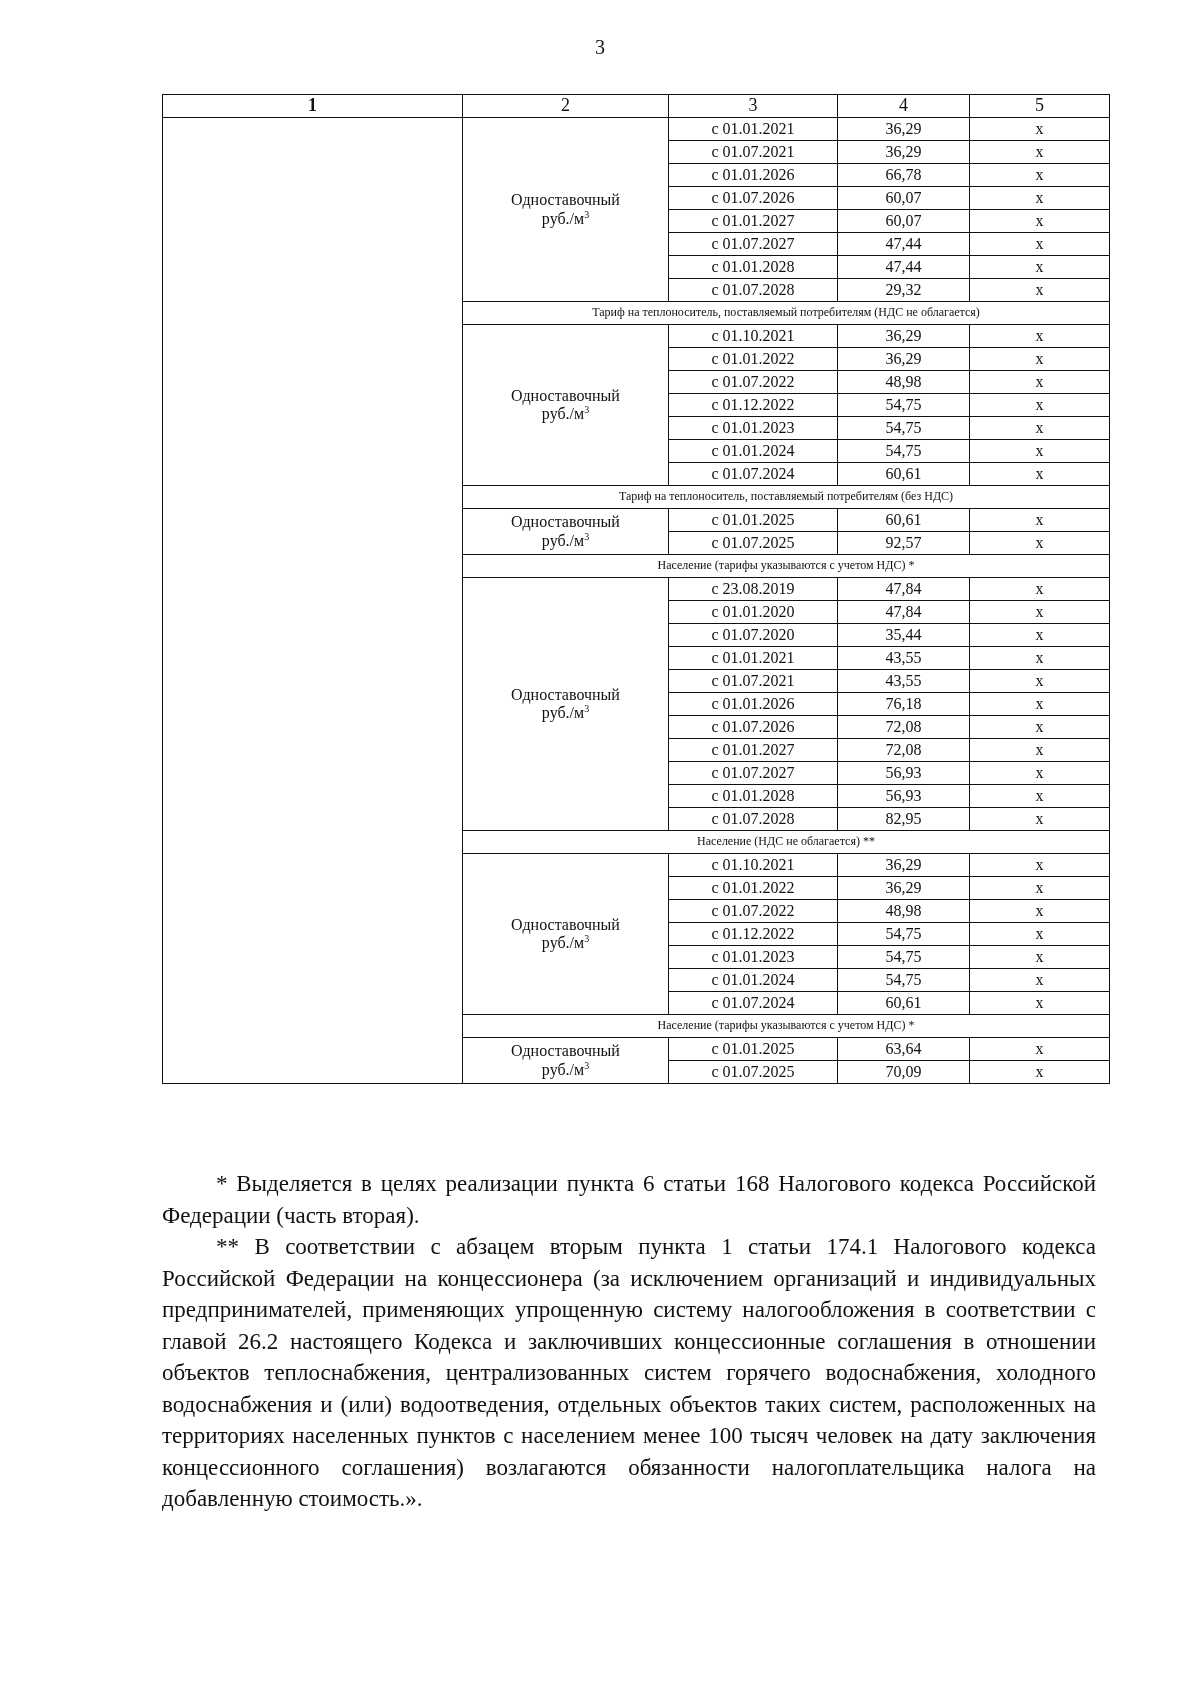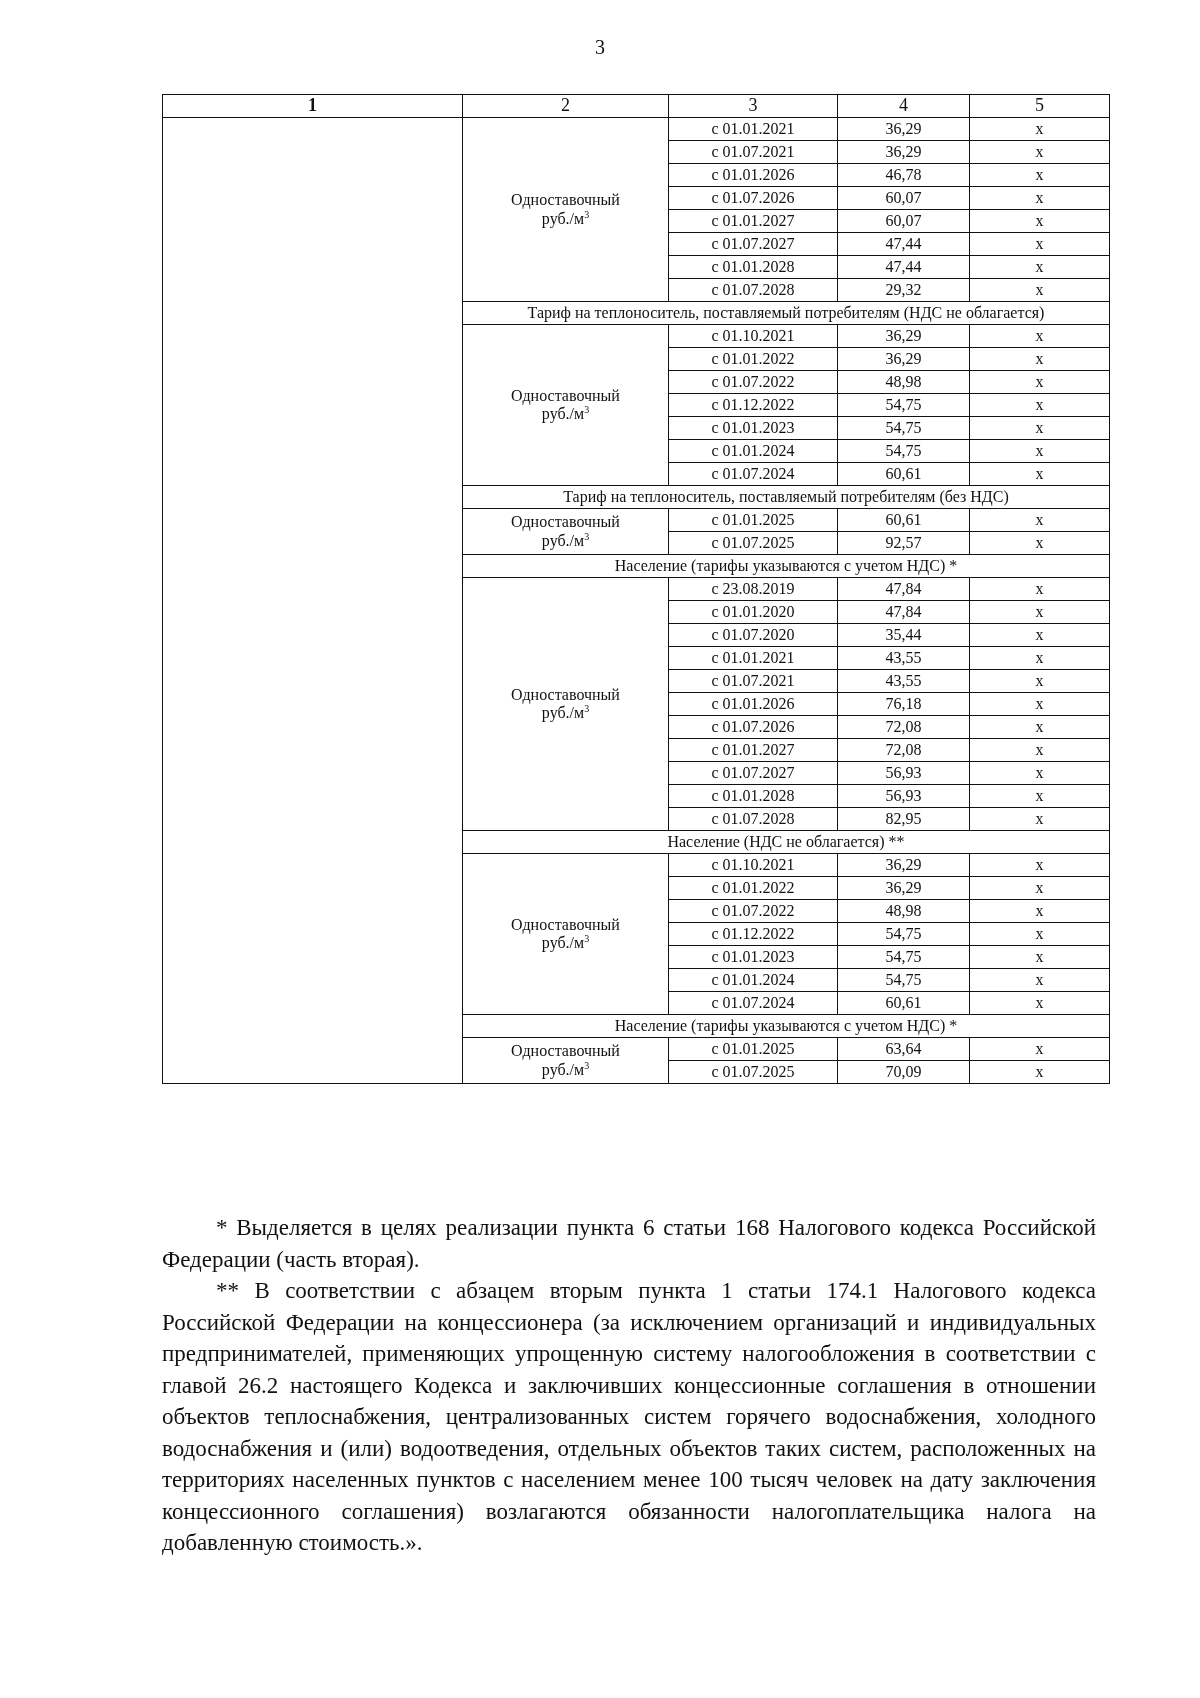--- a/index.html
+++ b/index.html
@@ -6,25 +6,25 @@
   body { width: 1200px; height: 1698px; position: relative; font-family: "Liberation Serif", "DejaVu Serif", serif; color: #111; }
   .page-num { position: absolute; top: 36px; left: 0; width: 1200px; text-align: center; font-size: 20px; }
   table.tariffs { position: absolute; top: 94px; left: 162px; border-collapse: collapse; font-size: 16px; }
   table.tariffs td { border: 1.5px solid #111; padding: 0; height: 22px; text-align: center; vertical-align: middle; line-height: 1.1; }
   .c1 { width: 300px; }
   .c2 { width: 206px; }
   .c3 { width: 169px; }
   .c4 { width: 132px; }
   .c5 { width: 140px; }
   td.col1 { border-top: none; border-bottom: none; }
-  td.section { font-size: 16px; }
+  td.section { font-size: 12px; }
   .hdr td { height: 24px; font-size: 18px; }
   .kind { font-size: 16px; line-height: 1.35; font-family: Liberation Serif, serif; }
   sup { font-size: 10px; }
-  .notes { position: absolute; top: 1212px; left: 162px; width: 934px; font-size: 23px; line-height: 31.5px; text-align: justify; }
+  .notes { position: absolute; top: 1168px; left: 162px; width: 934px; font-size: 23px; line-height: 31.5px; text-align: justify; }
   .notes p { margin: 0; text-indent: 54px; }
 </style>
 </head>
 <body>
 
 <div class="page-num">3</div>
 
 <table class="tariffs">
   <colgroup>
     <col class="c1">
@@ -51,21 +51,21 @@
         <td>36,29</td>
         <td>х</td>
       </tr>
       <tr>
         <td>с 01.07.2021</td>
         <td>36,29</td>
         <td>х</td>
       </tr>
       <tr>
         <td>с 01.01.2026</td>
-        <td>46,78</td>
+        <td>66,78</td>
         <td>х</td>
       </tr>
       <tr>
         <td>с 01.07.2026</td>
         <td>60,07</td>
         <td>х</td>
       </tr>
       <tr>
         <td>с 01.01.2027</td>
         <td>60,07</td>

